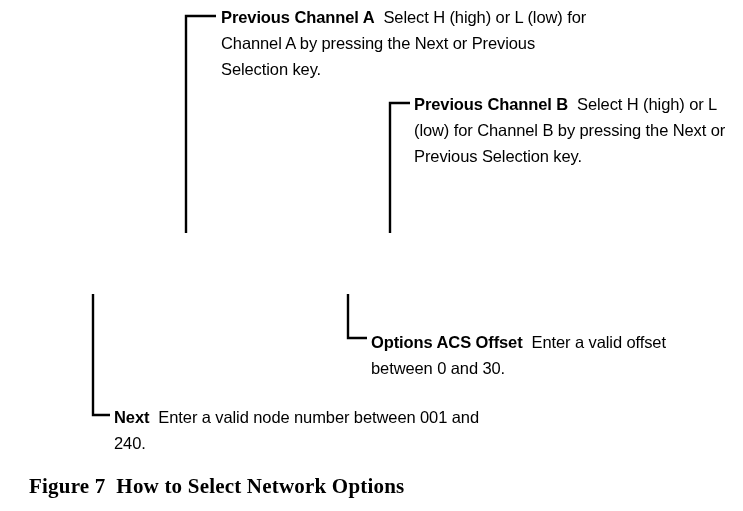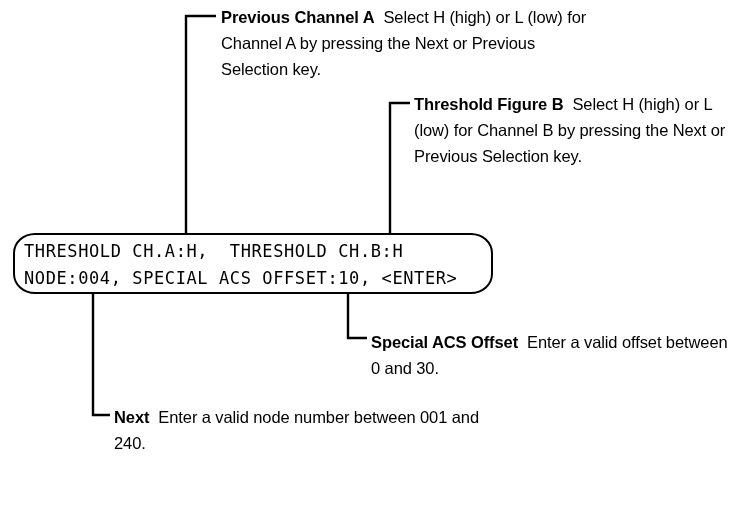--- a/index.html
+++ b/index.html
@@ -113,30 +113,27 @@
       <path d="M 348 294 L 348 338 L 367 338"></path>
       <path d="M 93 294 L 93 415 L 110 415"></path>
     </g>
   </svg>
 
   <div class="callout" id="callout-threshold-a">
     <span class="lead">Previous Channel A</span><span>Select H (high) or L (low) for Channel A by pressing the Next or Previous Selection key.</span>
   </div>
 
   <div class="callout" id="callout-threshold-b">
-    <span class="lead">Threshold Figure B</span><span>Select H (high) or L (low) for Channel B by pressing the Next or Previous Selection key.</span>
+    <span class="lead">Previous Channel B</span><span>Select H (high) or L (low) for Channel B by pressing the Next or Previous Selection key.</span>
   </div>
 
-  <div id="lcd-panel">
-    <div id="lcd-screen-text"><span>THRESHOLD CH.A:H,  THRESHOLD CH.B:H</span>
-<span>NODE:004, SPECIAL ACS OFFSET:10, &lt;ENTER&gt;</span></div>
-  </div>
 
   <div class="callout" id="callout-acs-offset">
-    <span class="lead">Special ACS Offset</span><span>Enter a valid offset between 0 and 30.</span>
+    <span class="lead">Options ACS Offset</span><span>Enter a valid offset between 0 and 30.</span>
   </div>
 
   <div class="callout" id="callout-node">
     <span class="lead">Next</span><span>Enter a valid node number between 001 and 240.</span>
   </div>
 
+  <div id="figure-caption">Figure 7  How to Select Network Options</div>
 
 </div>
 
 </body></html>

